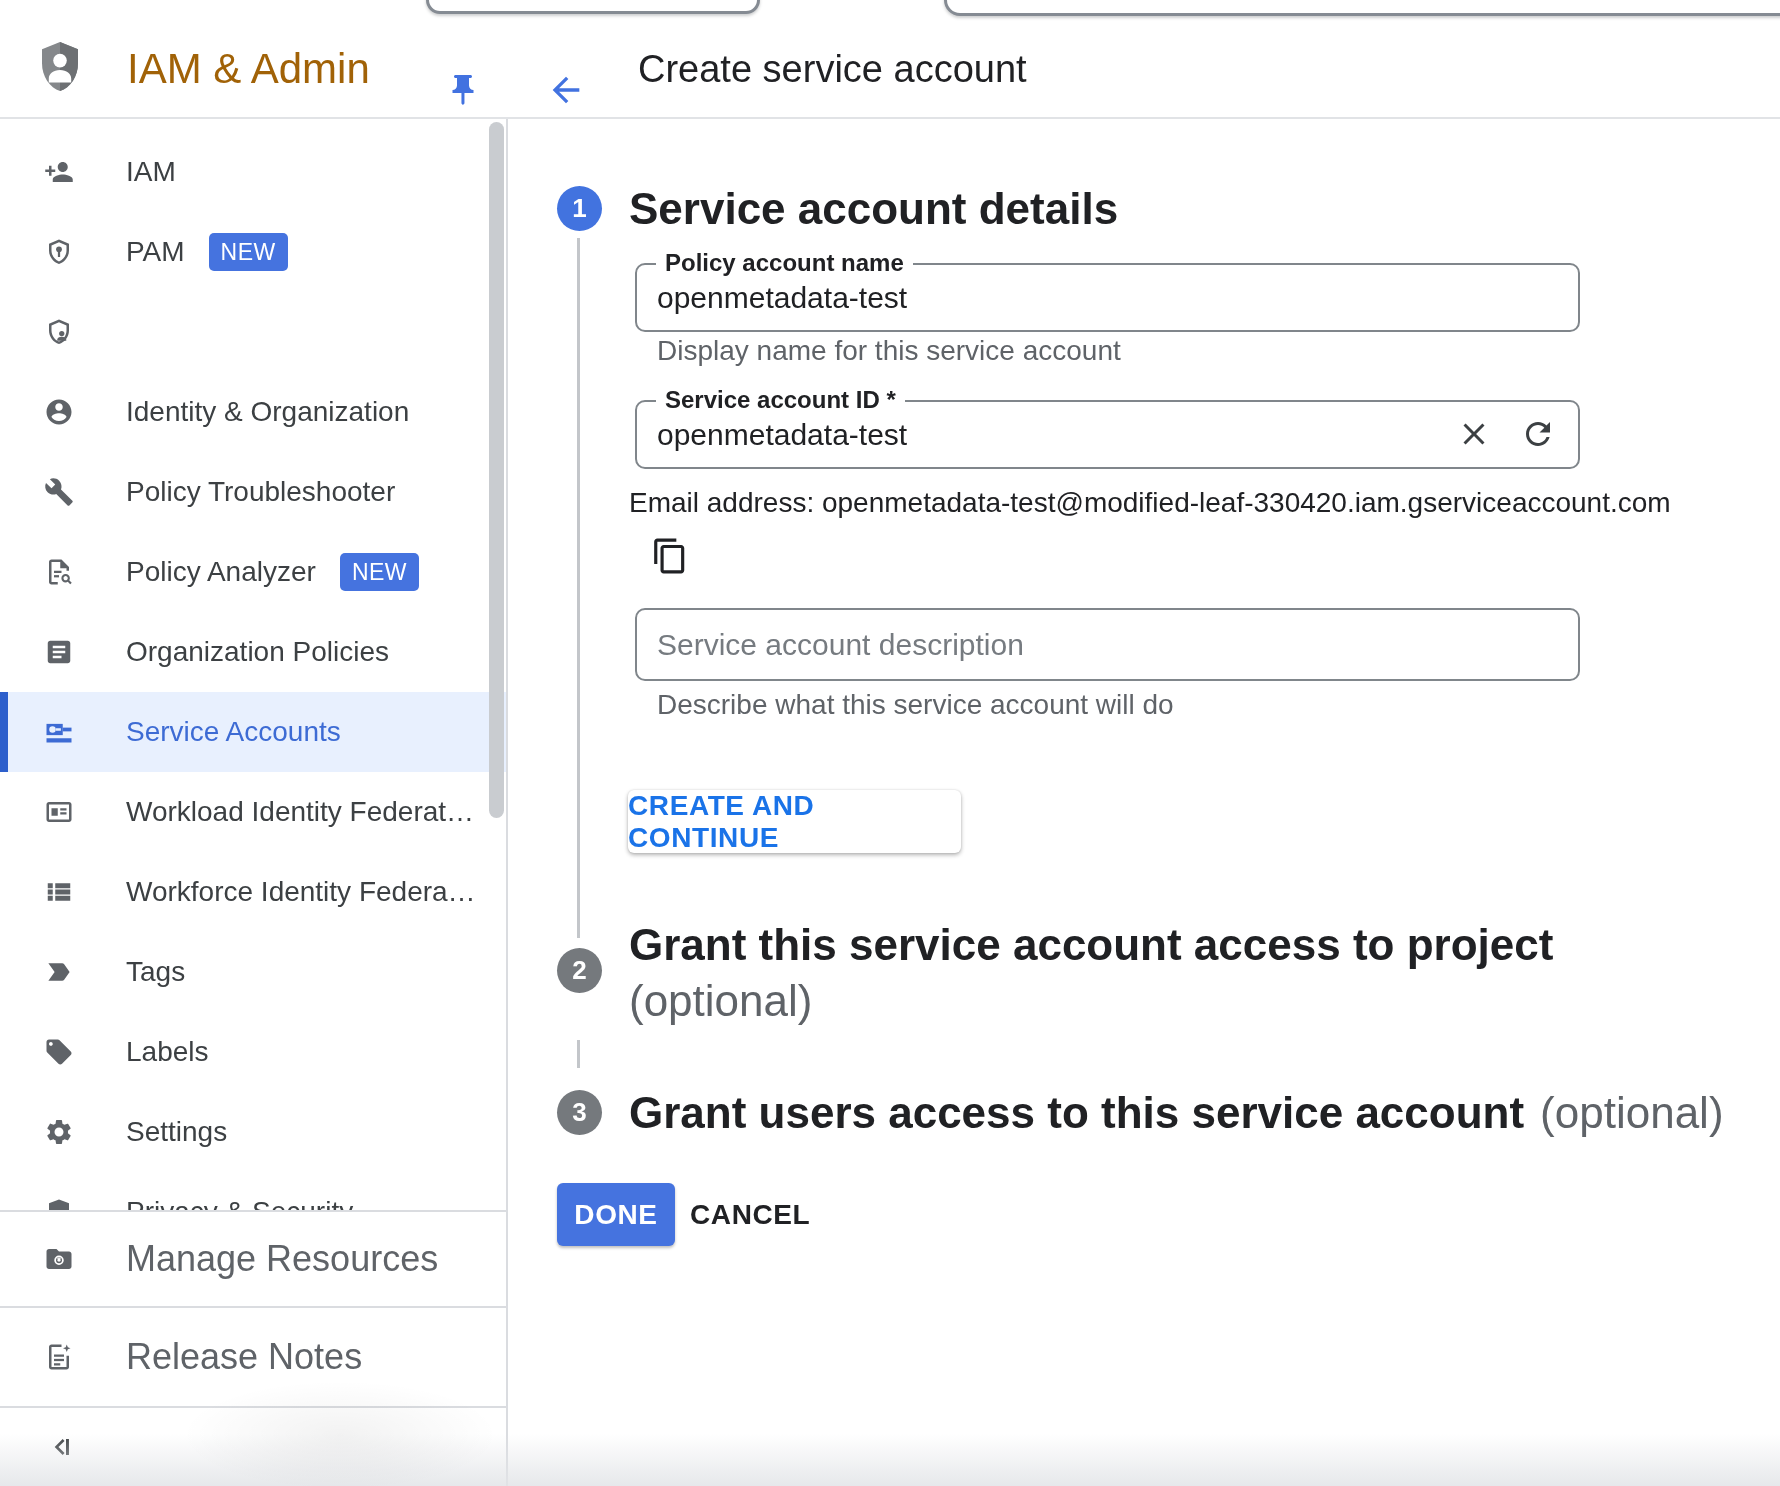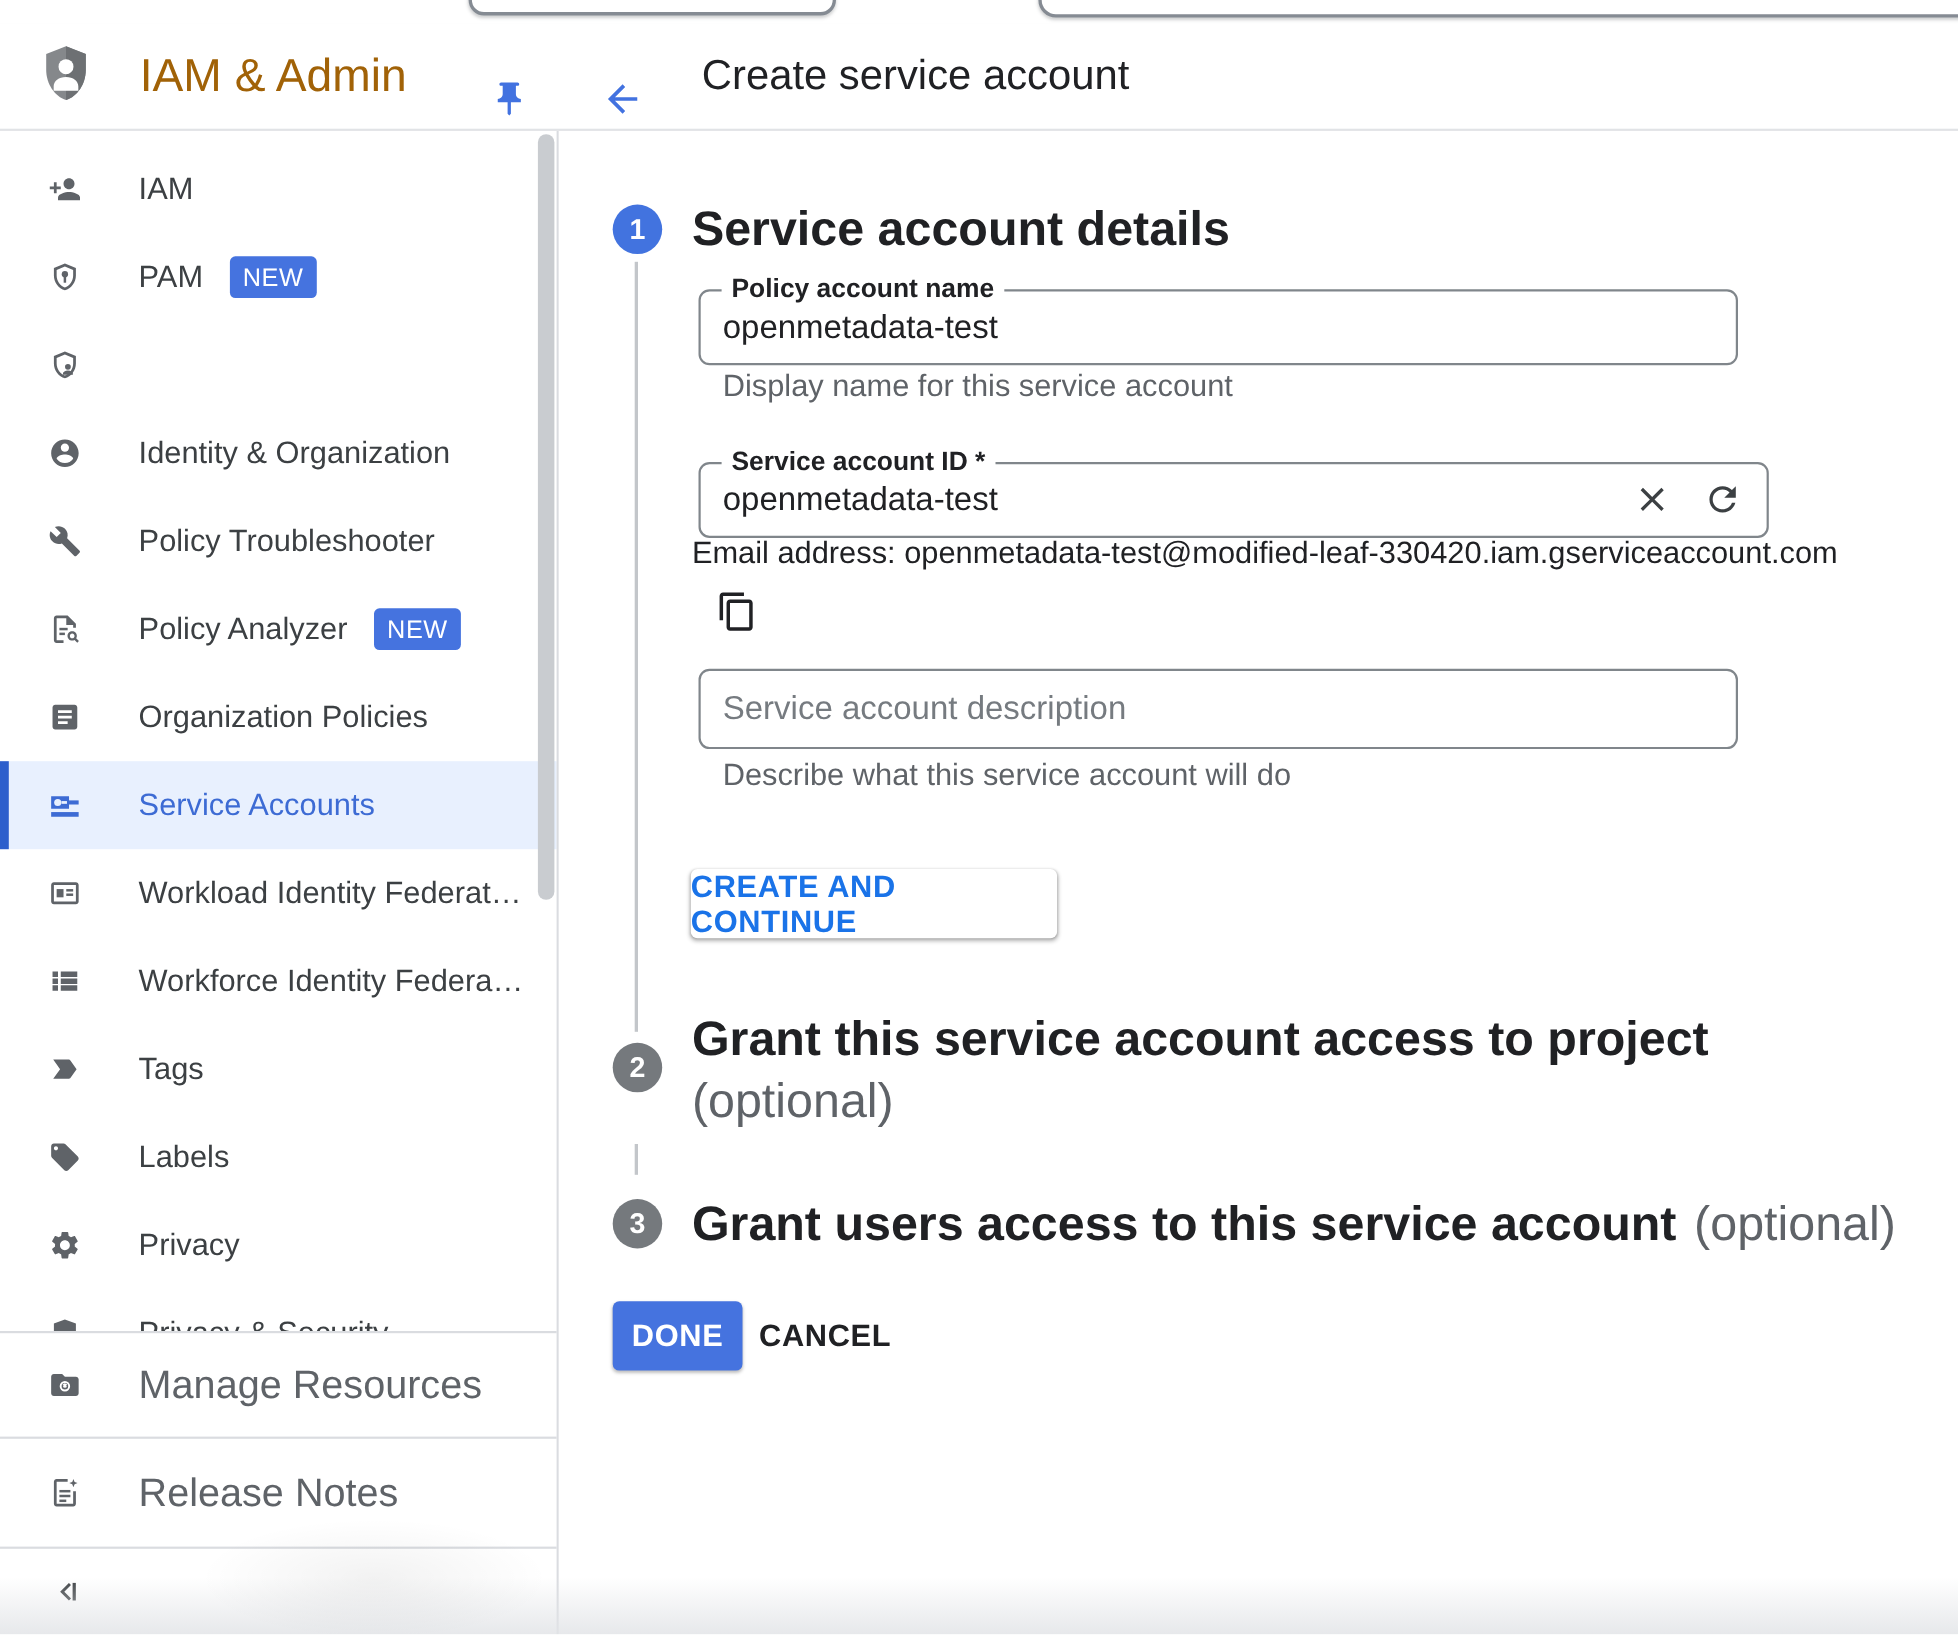--- a/index.html
+++ b/index.html
@@ -236,21 +236,21 @@
         </span>
         <span class="slabel">Labels</span>
       </div>
 
       <div class="srow">
         <span class="sicon">
           <svg width="30" height="30" viewBox="0 0 24 24" fill="currentColor">
               <path d="M19.14 12.94c.04-.3.06-.61.06-.94 0-.32-.02-.64-.07-.94l2.03-1.58c.18-.14.23-.41.12-.61l-1.92-3.32c-.12-.22-.37-.29-.59-.22l-2.39.96c-.5-.38-1.03-.7-1.62-.94l-.36-2.54c-.04-.24-.24-.41-.48-.41h-3.84c-.24 0-.43.17-.47.41l-.36 2.54c-.59.24-1.13.57-1.62.94l-2.39-.96c-.22-.08-.47 0-.59.22L2.74 8.87c-.12.21-.08.47.12.61l2.03 1.58c-.05.3-.09.63-.09.94s.02.64.07.94l-2.03 1.58c-.18.14-.23.41-.12.61l1.92 3.32c.12.22.37.29.59.22l2.39-.96c.5.38 1.03.7 1.62.94l.36 2.54c.05.24.24.41.48.41h3.84c.24 0 .44-.17.47-.41l.36-2.54c.59-.24 1.13-.56 1.62-.94l2.39.96c.22.08.47 0 .59-.22l1.92-3.32c.12-.22.07-.47-.12-.61l-2.01-1.58zM12 15.6c-1.98 0-3.6-1.62-3.6-3.6s1.62-3.6 3.6-3.6 3.6 1.62 3.6 3.6-1.62 3.6-3.6 3.6z"></path>
             </svg>
         </span>
-        <span class="slabel">Privacy</span>
+        <span class="slabel">Settings</span>
       </div>
 
       <div class="srow">
         <span class="sicon">
           <svg width="30" height="30" viewBox="0 0 24 24" fill="currentColor">
               <path d="M12 2L4 5v6.09c0 5.05 3.41 9.76 8 10.91 4.59-1.15 8-5.86 8-10.91V5l-8-3z"></path>
             </svg>
         </span>
         <span class="slabel">Privacy &amp; Security</span>
       </div>
@@ -304,21 +304,21 @@
     <span>1</span>
   </div>
   <div class="h1" style="top:186px;height:45px;display:flex;align-items:center;">Service account details</div>
 
   <div class="field" style="top:263px;height:65px;">
     <span class="flabel">Policy account name</span>
     <span class="fvalue">openmetadata-test</span>
   </div>
   <div class="helper" style="left:657px;top:335px;">Display name for this service account</div>
 
-  <div class="field" style="top:420px;height:65px;padding-left:28px;">
+  <div class="field" style="top:400px;height:65px;">
     <span class="flabel">Service account ID *</span>
     <span class="fvalue">openmetadata-test</span>
     <span class="ficon" style="right:86px;top:14px;">
       <svg width="36" height="36" viewBox="0 0 24 24" fill="currentColor">
           <path d="M19 6.41L17.59 5 12 10.59 6.41 5 5 6.41 10.59 12 5 17.59 6.41 19 12 13.41 17.59 19 19 17.59 13.41 12z"></path>
         </svg>
     </span>
     <span class="ficon" style="right:22px;top:14px;">
       <svg width="36" height="36" viewBox="0 0 24 24" fill="currentColor">
           <path d="M17.65 6.35C16.2 4.9 14.21 4 12 4c-4.42 0-7.99 3.58-7.99 8s3.57 8 7.99 8c3.73 0 6.84-2.55 7.73-6h-2.08c-.82 2.33-3.04 4-5.65 4-3.31 0-6-2.69-6-6s2.69-6 6-6c1.66 0 3.14.69 4.22 1.78L13 11h7V4l-2.35 2.35z"></path>

